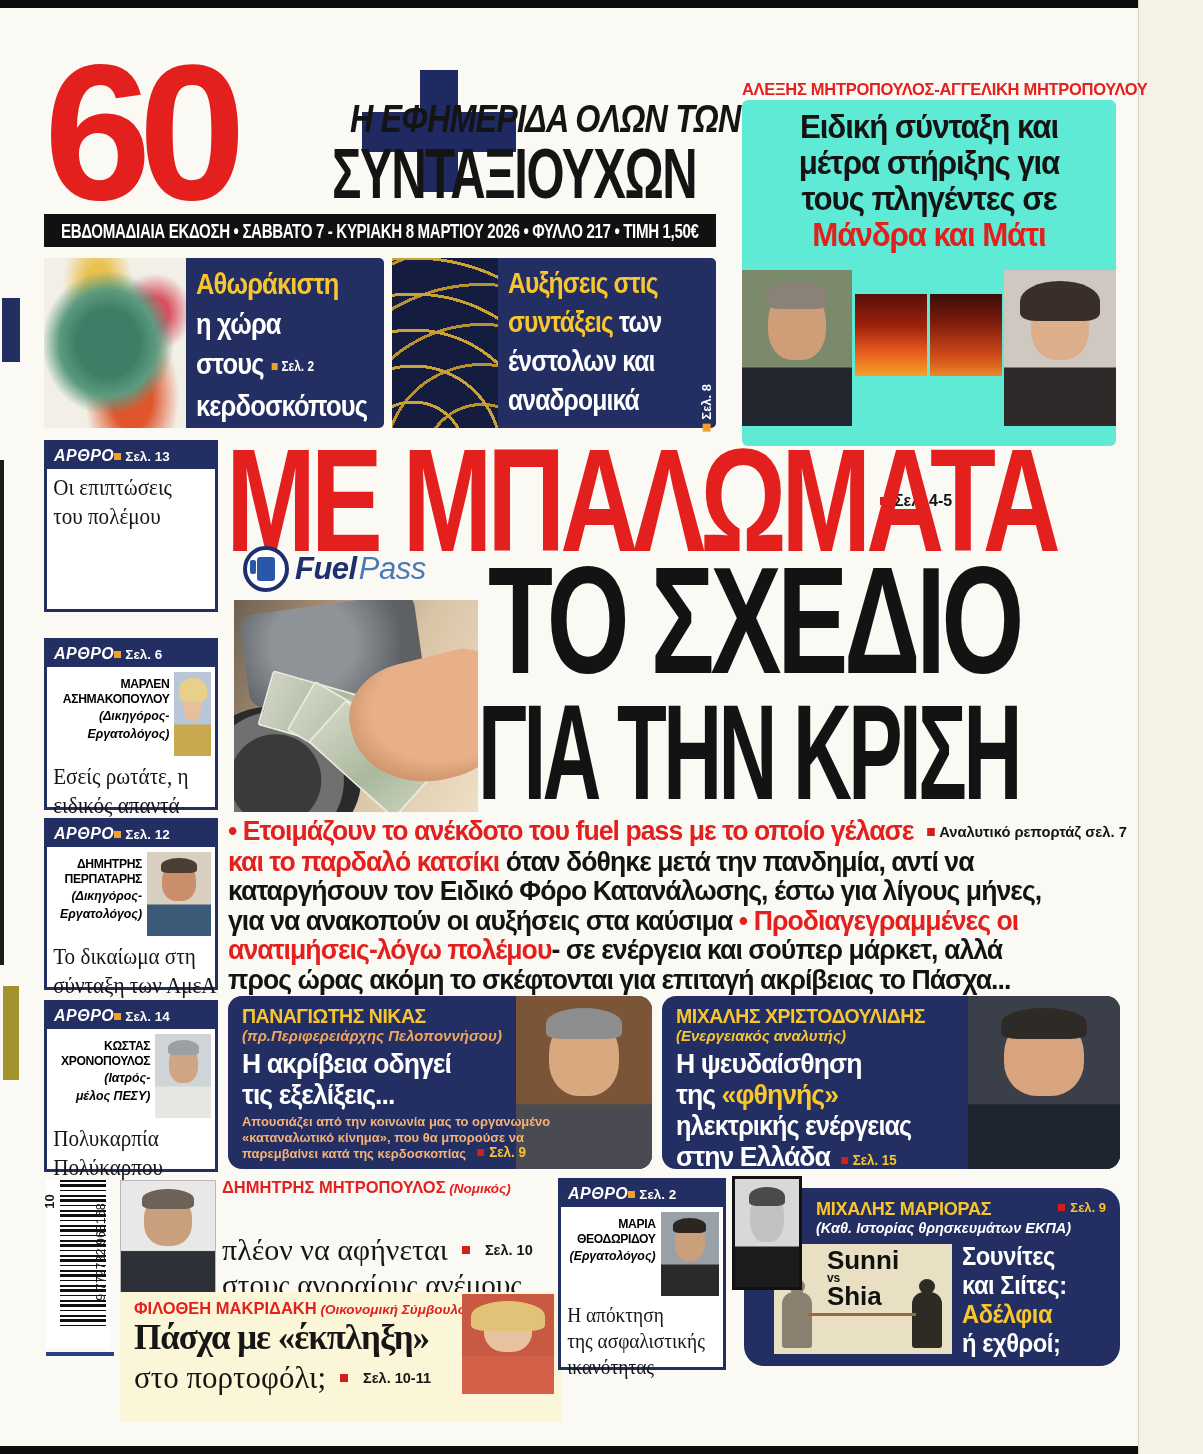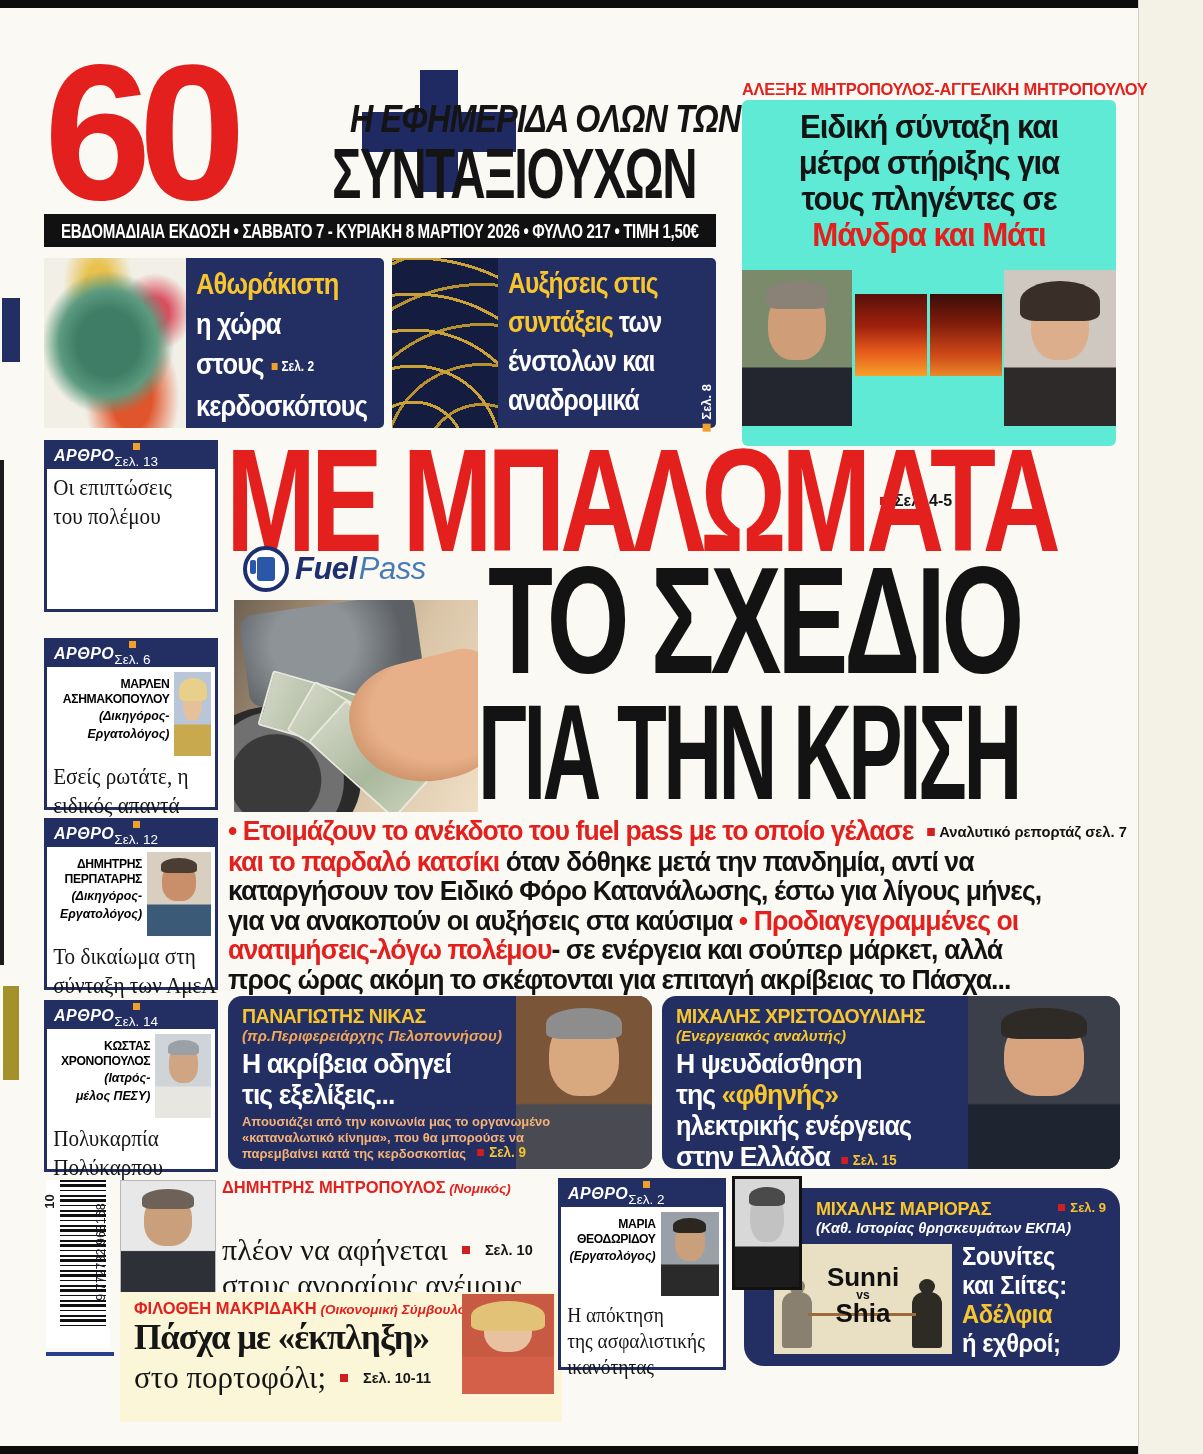--- a/index.html
+++ b/index.html
@@ -90,21 +90,21 @@
               letter-spacing:0;margin-left:10px;vertical-align:middle;}
   .inline-ref .sq{width:7px;height:7px;}
   .p2-vref{position:absolute;right:2px;bottom:44px;display:flex;align-items:center;gap:4px;
            font-size:13px;font-weight:bold;color:#fff;transform:rotate(-90deg);
            transform-origin:right bottom;white-space:nowrap;}
 
   
   .art-box{position:absolute;left:44px;width:174px;background:#fff;border:3px solid #232e63;box-sizing:border-box;}
   .art-head{height:26px;background:#232e63;display:flex;align-items:center;justify-content:flex-start;padding:0 7px;}
   .art-label{color:#fff;font-style:italic;font-weight:900;font-size:16px;letter-spacing:.5px;}
-  .art-page{color:#fff;font-size:13.5px;font-weight:normal;display:flex;align-items:center;gap:4px;flex-direction:column;}
+  .art-page{color:#fff;font-size:13.5px;font-weight:bold;display:flex;align-items:center;gap:4px;}
   .art-page .sq{width:7px;height:7px;background:#f0a12c;}
   .art-id{display:flex;padding:5px 4px 0 4px;height:86px;}
   .art-names{flex:1;text-align:right;padding:4px 5px 0 0;}
   .art-name{display:block;font-weight:900;font-size:13.5px;line-height:15px;letter-spacing:-.4px;
             transform:scaleX(.9);transform-origin:right top;white-space:nowrap;}
   .art-role{display:block;font-style:italic;font-weight:bold;font-size:13px;line-height:14.5px;
             margin-top:3px;transform:scaleX(.95);transform-origin:right top;white-space:nowrap;}
   .art-photo{width:64px;height:84px;}
   .art-title{font-family:"Liberation Serif",serif;font-size:24px;line-height:29px;color:#161616;
              padding:4px 0 6px 7px;transform:scaleX(.88);transform-origin:left top;white-space:nowrap;}
@@ -207,21 +207,21 @@
   .mar-box{left:744px;top:1188px;width:376px;height:178px;background:#232e63;border-radius:20px;}
   .mar-name{position:absolute;left:72px;top:10px;font-size:19px;font-weight:900;color:#f7c52e;
             letter-spacing:-.3px;white-space:nowrap;transform:scaleX(.95);transform-origin:left top;}
   .mar-ref{position:absolute;right:14px;top:12px;display:flex;align-items:center;gap:5px;
            font-size:13px;font-weight:bold;color:#f7c52e;}
   .mar-ref .sq{width:7px;height:7px;background:#cf1f1f;}
   .mar-role{position:absolute;left:72px;top:32px;font-size:14.5px;font-style:italic;font-weight:bold;
             color:#fff;white-space:nowrap;}
   .mar-photo{left:732px;top:1176px;width:70px;height:114px;border:3px solid #111;box-sizing:border-box;}
   .sunni-img{position:absolute;left:30px;top:56px;width:178px;height:110px;background:#e9dfc2;overflow:hidden;}
-  .sunni-words{position:absolute;left:50%;top:21px;transform:translateX(-50%);text-align:center;
+  .sunni-words{position:absolute;left:50%;top:4px;transform:translateX(-50%);
                font-weight:900;color:#111;line-height:.95;}
   .sw1{font-size:26px;} .sw2{font-size:12px;} .sw3{font-size:26px;}
   .fig{position:absolute;bottom:6px;width:30px;height:56px;border-radius:12px 12px 3px 3px;}
   .fig::before{content:"";position:absolute;left:7px;top:-13px;width:16px;height:15px;border-radius:50%;
                background:inherit;}
   .fig-l{left:8px;background:#8a8070;}
   .fig-r{right:10px;background:#2e2a24;}
   .rope{position:absolute;left:34px;right:36px;bottom:38px;height:3px;background:#9a6a3a;}
   .mar-title{position:absolute;left:218px;top:54px;font-size:25px;font-weight:900;line-height:29px;
              letter-spacing:-.5px;}

